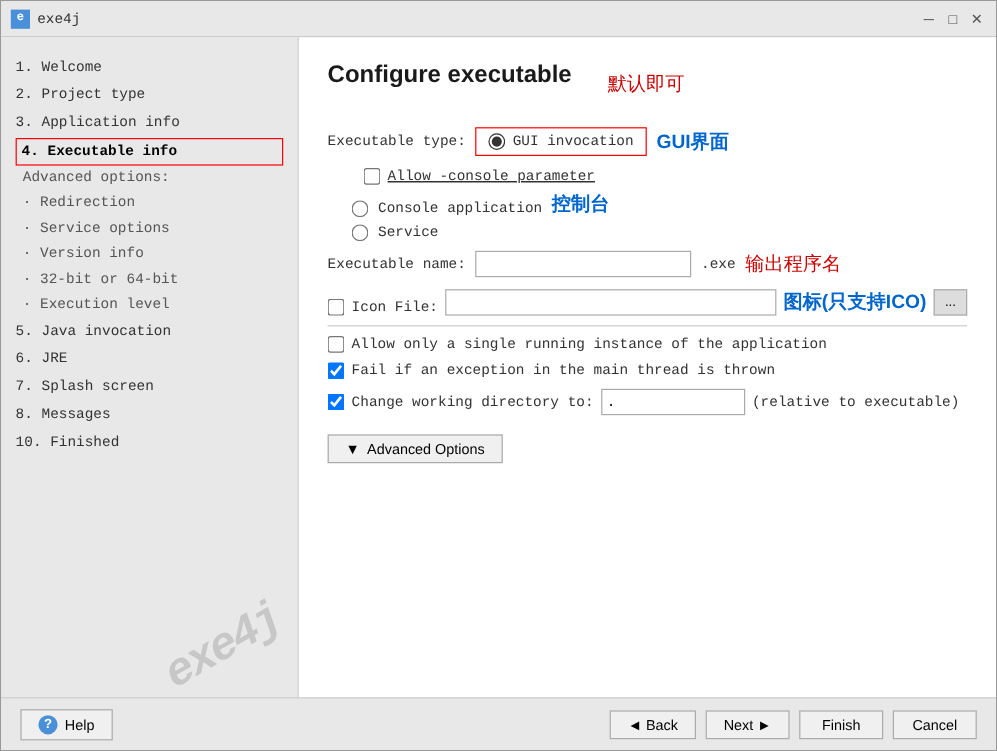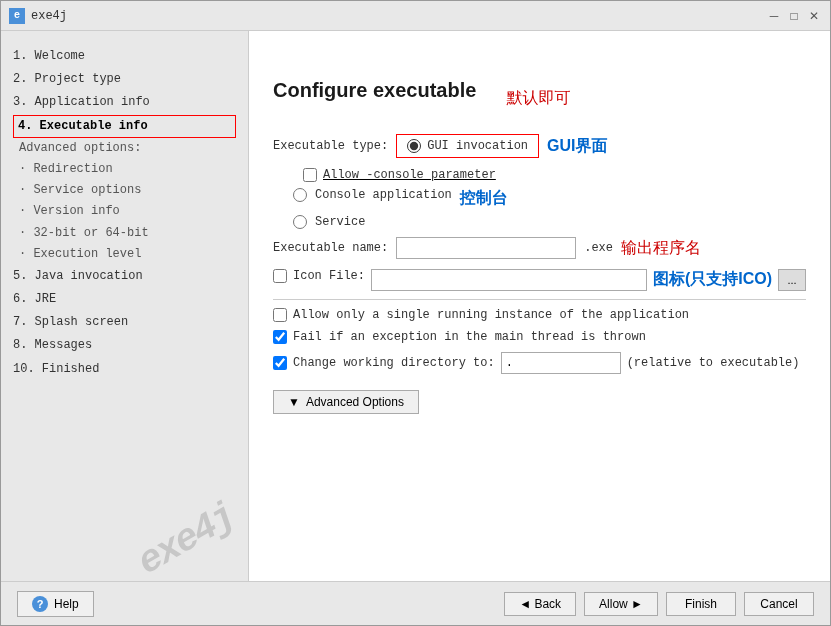--- a/index.html
+++ b/index.html
@@ -136,21 +136,20 @@
       color: #0066cc;
       font-size: 16px;
       font-family: Arial, sans-serif;
       font-weight: bold;
     }
     .page-title-row {
       display: flex;
       align-items: center;
       gap: 30px;
       margin-bottom: 16px;
-      margin-top: 28px;
     }
     .form-group {
       margin-bottom: 10px;
       display: flex;
       align-items: center;
       gap: 8px;
     }
     .form-label {
       font-size: 12px;
       color: #333;
@@ -177,21 +176,21 @@
       align-items: center;
       gap: 6px;
       margin-bottom: 6px;
       padding-left: 30px;
       text-decoration: underline;
     }
     .indent-row2 {
       padding-left: 20px;
       margin-bottom: 6px;
       display: flex;
-      align-items: flex-start;
+      align-items: flex-end;
       gap: 8px;
     }
     .text-input {
       border: 1px solid #aaa;
       height: 22px;
       padding: 0 4px;
       font-size: 12px;
       font-family: 'Courier New', monospace;
       background: white;
     }
@@ -213,21 +212,21 @@
       background: #ddd;
       border: 1px solid #aaa;
       font-size: 11px;
       cursor: pointer;
       display: flex;
       align-items: center;
       justify-content: center;
     }
     .icon-row {
       display: flex;
-      align-items: flex-start;
+      align-items: flex-end;
       gap: 6px;
       margin-bottom: 6px;
     }
     .icon-checkbox {
       width: 14px;
       height: 14px;
     }
     .full-checkbox-row {
       display: flex;
       align-items: center;
@@ -443,18 +442,18 @@
 
   <div class="footer">
     <div class="footer-left">
       <button class="help-btn">
         <div class="help-icon">?</div>
         <span>Help</span>
       </button>
     </div>
     <div class="footer-right">
       <button class="footer-btn">◄  Back</button>
-      <button class="footer-btn">Allow  ►</button>
+      <button class="footer-btn">Next  ►</button>
       <button class="footer-btn">Finish</button>
       <button class="footer-btn">Cancel</button>
     </div>
   </div>
 </div>
 
 </body></html>

